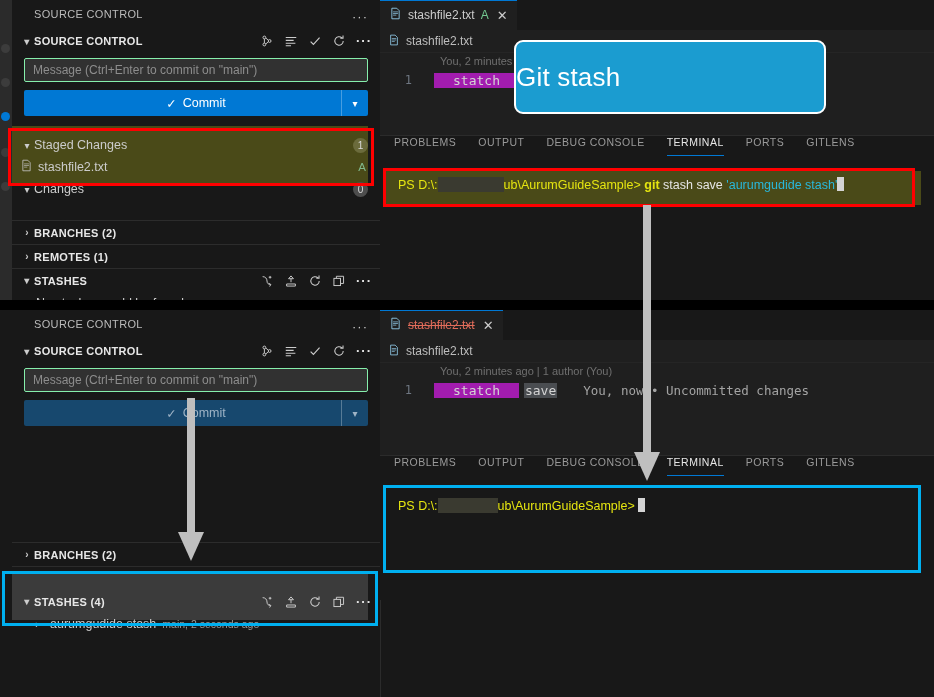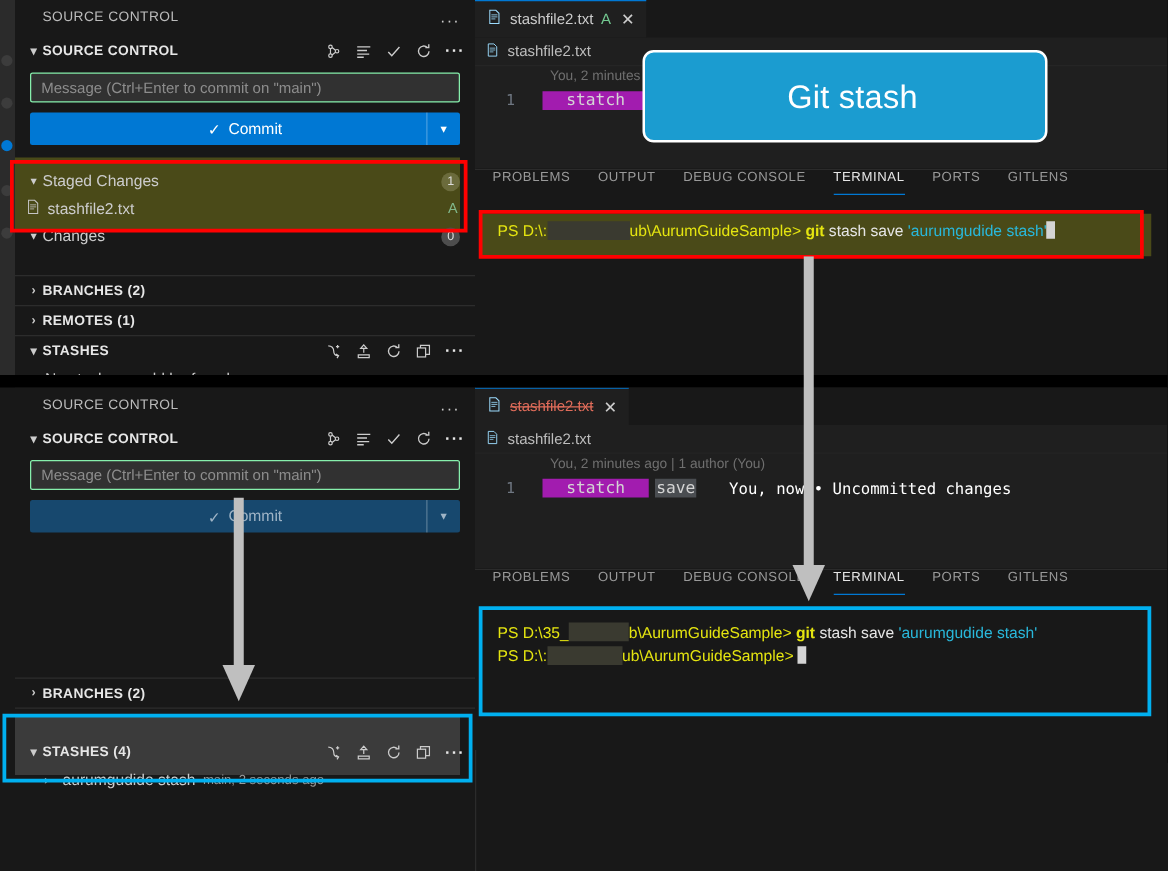--- a/index.html
+++ b/index.html
@@ -47,43 +47,43 @@
   .tab .tabtop{position:absolute;left:0;right:0;top:0;height:1px;background:#0078d4;}
   .tab .x{font-size:13px;color:#cccccc;margin-left:2px;}
   .strike{color:#e06c5a;text-decoration:line-through;}
   .green{color:#73c991;}
   .breadcrumb{height:22px;display:flex;align-items:center;gap:6px;padding-left:8px;font-size:12px;color:#bdbdbd;}
   .blamebar{font-size:11px;color:#6f6f6f;padding-left:60px;height:17px;line-height:17px;}
   .codeline{display:flex;align-items:center;height:20px;font-family:"DejaVu Sans Mono",monospace;font-size:13px;}
   .lineno{width:32px;text-align:right;color:#6e7681;font-size:12px;margin-right:22px;}
   .tok{background:#a21caf;padding:0 19px;color:#d4d4d4;}
   .tok2{background:#4a4d51;padding:0 1px;color:#d4d4d4;}
-  .inlineblame{color:#ffffff;margin-left:26px;font-family:"DejaVu Sans Mono",monospace;font-size:12.5px;}
+  .inlineblame{color:#a3a3a3;margin-left:26px;font-family:"DejaVu Sans Mono",monospace;font-size:12.5px;}
   .editorlines{border-top:1px solid #252525;}
 
   
   .ptabs{height:28px;display:flex;align-items:flex-start;gap:22px;padding-left:14px;
          font-size:10.5px;letter-spacing:.5px;color:#9a9a9a;background:#181818;
          border-top:1px solid #2b2b2b;}
   .ptab.active{color:#e7e7e7;position:relative;}
   .ptab.active:after{content:"";position:absolute;left:0;right:0;bottom:-8px;height:1px;background:#0078d4;}
 
   .term{font-family:Liberation Sans, sans-serif;font-size:12.5px;line-height:19px;color:#cccccc;}
   .y{color:#e5e510;} .c{color:#29b8db;} .w{color:#e5e5e5;}
   .redact{display:inline-block;background:#3a3a30;vertical-align:-3px;}
   .cursor{display:inline-block;width:7px;height:14px;background:#d4d4d4;vertical-align:-2px;}
 
   
   .ann{position:absolute;box-sizing:border-box;pointer-events:none;}
   .ann.red{border:3px solid #ff0000;}
   .ann.cyan{border:3px solid #00b0f0;}
   .hl-olive{position:absolute;background:#4a4a18;}
   .badge-callout{position:absolute;background:#1b9cd0;border:2px solid #ffffff;border-radius:9px;
-                 color:#fff;display:flex;align-items:center;justify-content:center;
-                 font-size:26px;letter-spacing:.2px;padding-left:12px;}
+                 color:#fff;display:flex;align-items:center;justify-content:flex-start;
+                 font-size:26px;letter-spacing:.2px;}
   .arrow{position:absolute;}
 </style>
 </head>
 <body>
 
 <div class="panel" style="left:0;top:0;width:934px;height:300px;background:#181818;">
 
   <div class="activity-sliver">
     <div class="activity-dot" style="top:44px;"></div>
     <div class="activity-dot" style="top:78px;"></div>
@@ -417,24 +417,20 @@
     <div class="ptabs">
       <span class="ptab">PROBLEMS</span>
       <span class="ptab">OUTPUT</span>
       <span class="ptab">DEBUG CONSOLE</span>
       <span class="ptab active">TERMINAL</span>
       <span class="ptab">PORTS</span>
       <span class="ptab">GITLENS</span>
     </div>
     <div class="term" style="position:absolute;left:18px;top:42px;">
       <div>
-        <span class="y">PS D:\35_</span><span class="redact" style="width:48px;height:15px;"></span><span class="y">b\AurumGuideSample&gt;</span>
-        <span class="y" style="font-weight:bold;">git</span><span class="w"> stash save </span><span class="c">'aurumgudide stash'</span>
-      </div>
-      <div>
         <span class="y">PS D:\:</span><span class="redact" style="width:60px;height:15px;"></span><span class="y">ub\AurumGuideSample&gt;</span>
         <span class="cursor"></span>
       </div>
     </div>
   </div>
 </div>
 
 <div class="ann red" style="left:8px;top:128px;width:366px;height:58px;"></div>
 <div class="ann red" style="left:383px;top:168px;width:532px;height:39px;"></div>
 <div class="ann cyan" style="left:2px;top:571px;width:376px;height:55px;"></div>

